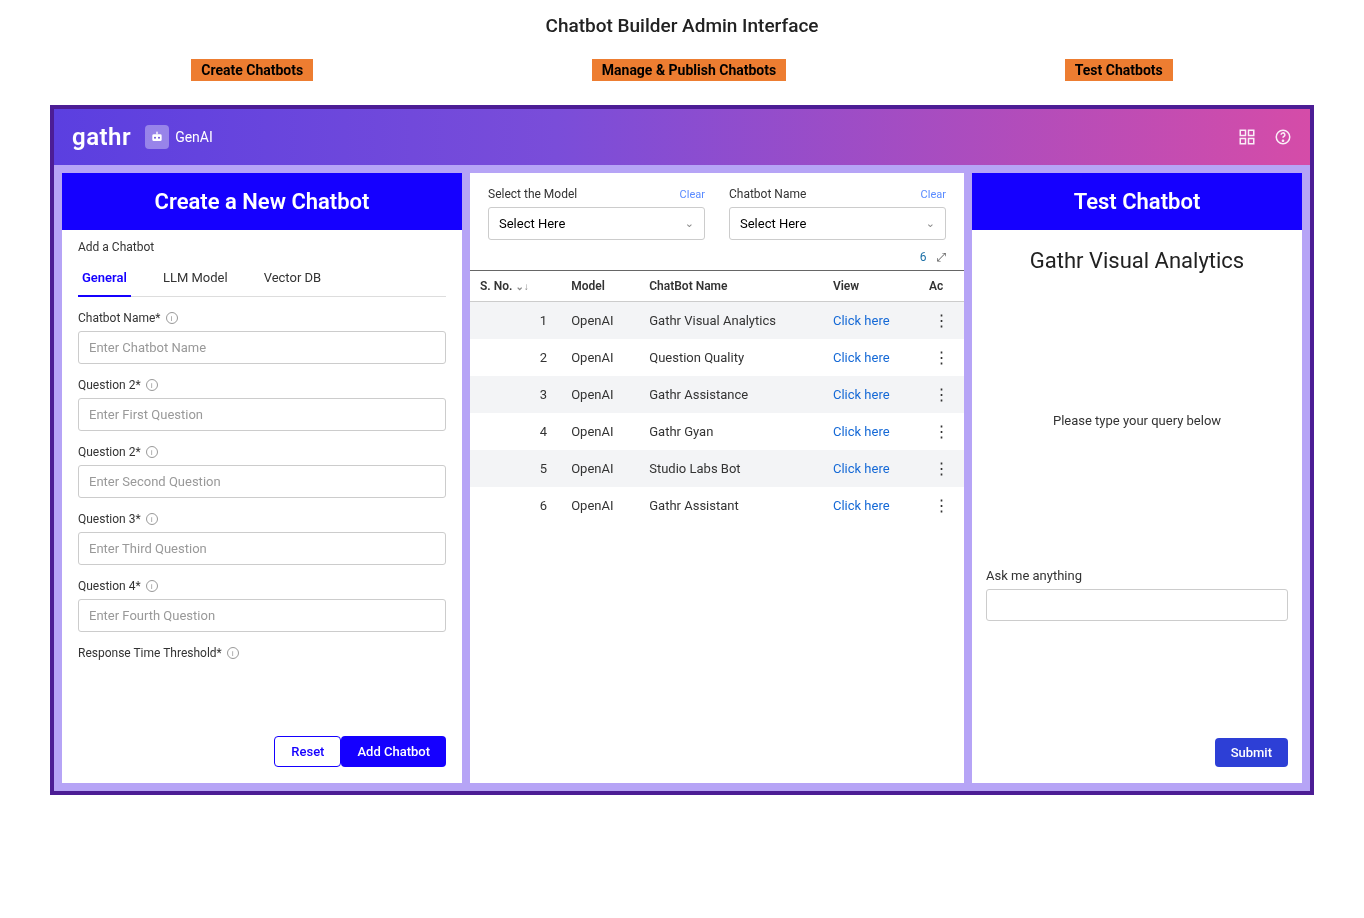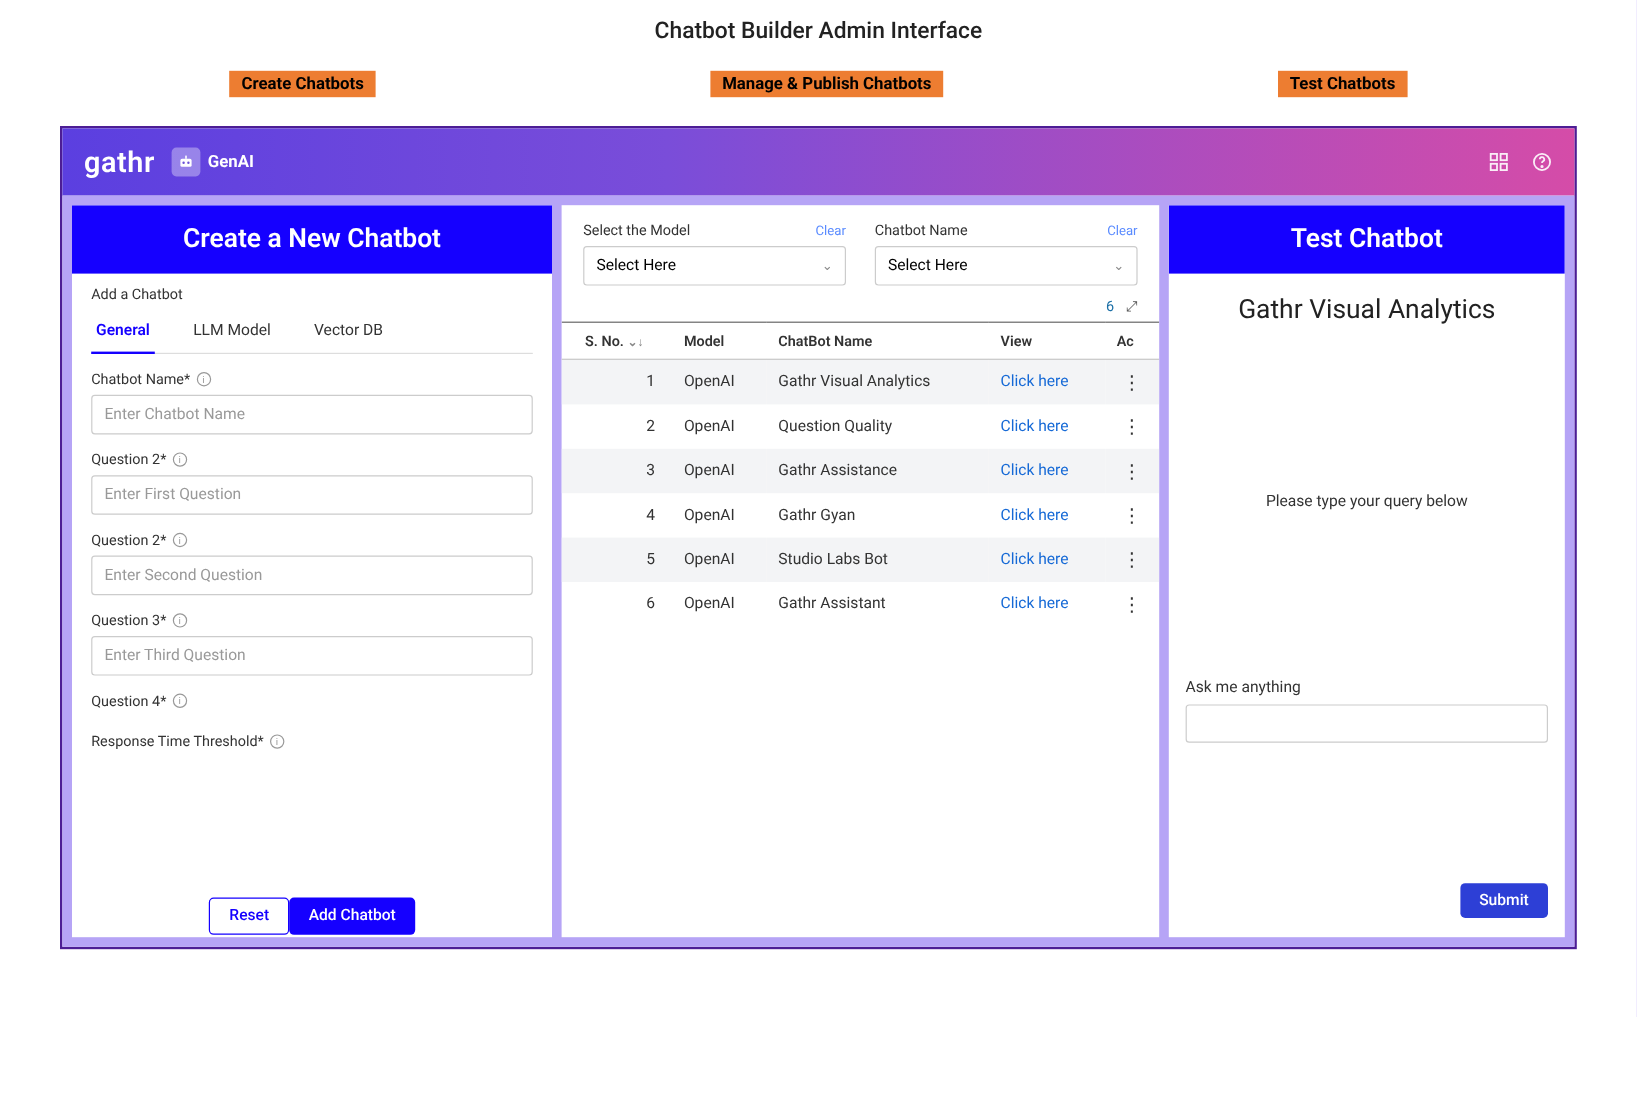--- a/index.html
+++ b/index.html
@@ -1,59 +1,59 @@
 <!DOCTYPE html>
 <html><head>
 <meta charset="utf-8">
 <style>
   * { box-sizing: border-box; margin: 0; padding: 0; font-family: -apple-system, BlinkMacSystemFont, "Segoe UI", Roboto, Arial, sans-serif; }
   body { background: #fff; width: 1364px; }
   .page-title { text-align: center; font-size: 19px; font-weight: 500; color: #222; padding: 14px 0 22px; }
   .callouts { display: flex; justify-content: space-around; padding: 0 52px 24px; }
   .callout { background: #ed7d31; color: #000; font-weight: 700; font-size: 14px; padding: 3px 10px; }
-  .app-wrapper { margin: 0 50px 30px; border: 2px solid #4c1d95; }
+  .app-wrapper { margin: 0 50px 30px; border: 4px solid #4c1d95; }
   .app-header { height: 56px; background: linear-gradient(90deg, #5b3fe0 0%, #7a4dd9 40%, #d54ca8 100%); display: flex; align-items: center; padding: 0 18px; color: #fff; }
   .brand { font-size: 24px; font-weight: 600; letter-spacing: .5px; margin-right: 14px; }
-  .genai-badge { display: flex; align-items: center; gap: 6px; font-size: 14px; font-weight: 700; }
+  .genai-badge { display: flex; align-items: center; gap: 6px; font-size: 14px; font-weight: 400; }
   .genai-badge .icon-box { width: 24px; height: 24px; background: rgba(255,255,255,.35); border-radius: 4px; display: flex; align-items: center; justify-content: center; }
   .header-r { margin-left: auto; display: flex; gap: 18px; align-items: center; }
   .header-icon { width: 18px; height: 18px; color: #fff; opacity: .9; }
   .panels { display: grid; grid-template-columns: 400px 1fr 330px; gap: 8px; padding: 8px; background: #b6a4f6; height: 626px; }
   .panel { background: #fff; display: flex; flex-direction: column; overflow: hidden; }
   .panel-head { background: #1500ff; color: #fff; text-align: center; font-size: 22px; font-weight: 600; padding: 16px 10px; }
   .panel-body { flex: 1; overflow: auto; }
   
   .create-body { padding: 10px 16px 0; display: flex; flex-direction: column; }
   .subtitle { font-size: 12px; color: #333; margin-bottom: 8px; }
   .tabs { display: flex; gap: 28px; border-bottom: 1px solid #ddd; margin-bottom: 14px; }
   .tab { font-size: 13px; color: #333; padding: 8px 4px 10px; cursor: pointer; }
   .tab.active { color: #1500ff; font-weight: 600; border-bottom: 2px solid #1500ff; margin-bottom: -1px; }
   .field { margin-bottom: 14px; }
   .field-label { font-size: 12px; color: #333; display: flex; align-items: center; gap: 5px; margin-bottom: 6px; }
   .info-circle { width: 12px; height: 12px; border: 1px solid #999; border-radius: 50%; display: inline-flex; align-items: center; justify-content: center; font-size: 8px; color: #999; }
   .text-input { width: 100%; border: 1px solid #ccc; border-radius: 3px; padding: 8px 10px; font-size: 13px; }
   .text-input::placeholder { color: #999; }
-  .create-footer { display: flex; justify-content: center; padding: 12px 16px 2px; margin-top: auto; }
+  .create-footer { display: flex; justify-content: flex-end; padding: 12px 16px 16px; margin-top: auto; }
   .btn { border-radius: 4px; padding: 7px 16px; font-size: 13px; font-weight: 500; cursor: pointer; border: none; }
   .btn-outline { border: 1px solid #1500ff; color: #1500ff; background: #fff; }
   .btn-primary { background: #1500ff; color: #fff; }
   .btn-submit { background: #2d3fd6; color: #fff; }
   
   .filters { display: flex; gap: 24px; padding: 14px 18px 10px; }
   .filter { flex: 1; position: relative; }
   .filter-top { display: flex; justify-content: space-between; align-items: baseline; margin-bottom: 6px; }
   .filter-label { font-size: 12px; color: #333; }
   .clear-link { font-size: 11px; color: #5a8bff; cursor: pointer; }
   .select { border: 1px solid #ccc; border-radius: 3px; padding: 8px 10px; font-size: 13px; display: flex; justify-content: space-between; align-items: center; cursor: pointer; }
   .chev { font-size: 11px; color: #888; }
   .meta-row { display: flex; justify-content: flex-end; gap: 10px; padding: 0 18px 6px; font-size: 12px; color: #1b6fa6; align-items: center; }
   .expand-icon { font-size: 12px; color: #555; cursor: pointer; }
   .tbl { width: 100%; border-collapse: collapse; font-size: 13px; }
   .tbl th { text-align: left; font-weight: 600; font-size: 12px; color: #333; padding: 8px 10px; border-top: 1px solid #666; border-bottom: 1px solid #ccc; }
-  .tbl th:first-child { text-align: center; padding-right: 14px; }
+  .tbl th:first-child { text-align: left; padding-right: 14px; }
   .sort-arrows { font-size: 10px; color: #888; margin-left: 3px; }
   .tbl td { padding: 9px 10px; color: #333; }
   .tbl tr:nth-child(odd) td { background: #f3f4f6; }
   .tbl td:first-child { text-align: right; padding-right: 14px; }
   .view-link { color: #1569d6; cursor: pointer; }
   .kebab { color: #888; cursor: pointer; font-size: 16px; text-align: center; }
   
   .test-body { padding: 18px 14px 0; display: flex; flex-direction: column; height: 100%; }
   .test-title { font-size: 22px; color: #222; text-align: center; margin-bottom: 140px; font-weight: 400; }
   .test-prompt { text-align: center; font-size: 13px; color: #333; margin-bottom: 140px; }
@@ -143,20 +143,21 @@
               <span>Question 3*</span>
               <span class="info-circle">i</span>
             </div>
           <input class="text-input" placeholder="Enter Third Question" style="">
         </div>
         <div class="field">
           <div class="field-label">
               <span>Question 4*</span>
               <span class="info-circle">i</span>
             </div>
+          <input class="text-input" placeholder="Enter Fourth Question" style="">
         </div>
         <div class="field">
           <div class="field-label">
               <span>Response Time Threshold*</span>
               <span class="info-circle">i</span>
             </div>
         </div>
       </div>
       <div class="create-footer">
         <button class="btn btn-outline">Reset</button>

